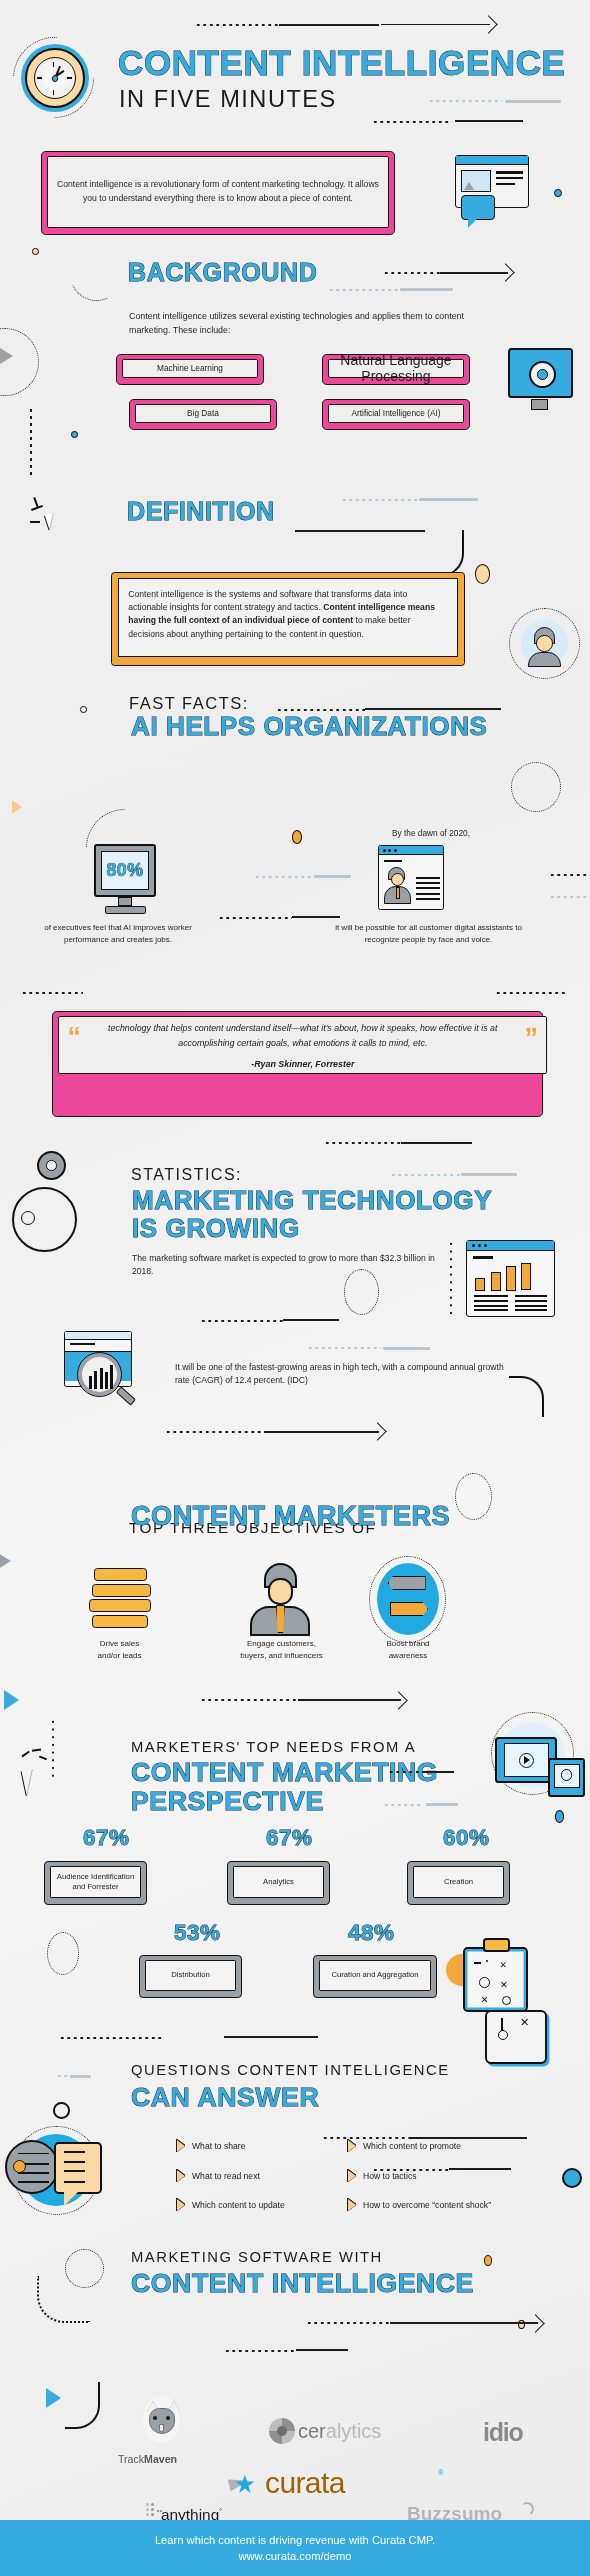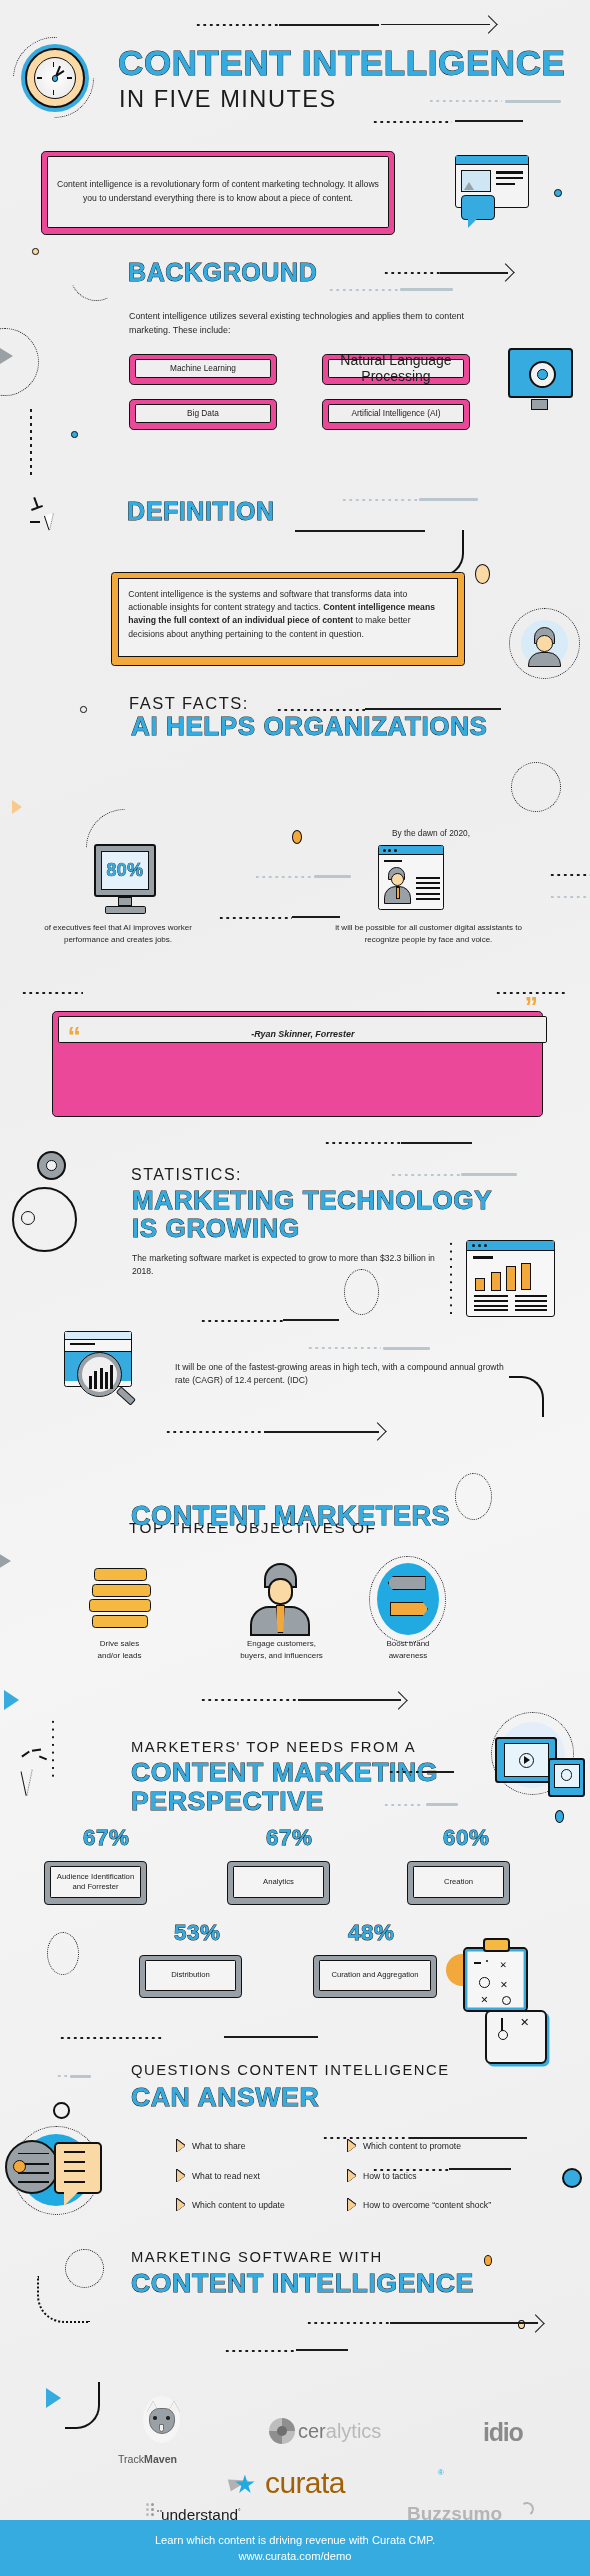--- a/index.html
+++ b/index.html
@@ -132,21 +132,21 @@
   <div class="arrow-line" style="left:440px;top:272px;width:68px;"></div>
   <div class="arrow-head" style="left:499px;top:266px;"></div>
   <div class="dots grey" style="position:absolute;left:328px;top:289px;width:71px;"></div>
   <div class="solidrule grey" style="position:absolute;left:400px;top:288px;width:53px;"></div>
 
   <div class="tri-grey tri" style="left:0px;top:348px;"></div>
   <div class="dotring" style="left:-29.5px;top:328px;width:68px;height:68px;"></div>
 
   <p class="body-txt" style="position:absolute;left:129px;top:310px;width:348px;">Content intelligence utilizes several existing technologies and applies them to content marketing. These include:</p>
 
-  <div class="shadowbox" style="left:129px;top:354px;width:148px;height:31px;">
+  <div class="shadowbox" style="left:116px;top:354px;width:148px;height:31px;">
     <div class="inner">
         <span style="font-size:8.3px;">Machine Learning</span>
       </div>
   </div>
   <div class="shadowbox" style="left:322px;top:354px;width:148px;height:31px;">
     <div class="inner">
         <span style="font-size:14px;">Natural Language Processing</span>
       </div>
   </div>
   <div class="shadowbox" style="left:129px;top:399px;width:148px;height:31px;">
@@ -242,20 +242,21 @@
   <div class="dots" style="position:absolute;left:549px;top:874px;width:41px;"></div>
   <div class="dots grey" style="position:absolute;left:549px;top:896px;width:41px;"></div>
 
   <div class="dots" style="position:absolute;left:20.7px;top:992px;width:62px;"></div>
   <div class="dots" style="position:absolute;left:495px;top:992px;width:71px;"></div>
 
   <div class="shadowbox" style="left:52px;top:1011px;width:491px;height:106px;">
     <div class="inner" style="flex-direction:column;justify-content:center;position:relative;">
       <span style="position:absolute;left:8.3px;top:7px;font-size:27px;color:#F2A83B;font-weight:bold;line-height:1;">“</span>
       <span style="position:absolute;right:8.3px;bottom:21px;font-size:27px;color:#F2A83B;font-weight:bold;line-height:1;">”</span>
+      <p style="font-style:italic;font-size:8.9px;line-height:1.7;width:413px;text-align:center;">technology that helps content understand itself—what it's about, how it speaks, how effective it is at accomplishing certain goals, what emotions it calls to mind, etc.</p>
       <p style="font-style:italic;font-weight:bold;font-size:8.9px;margin-top:8.3px;">-Ryan Skinner, Forrester</p>
     </div>
   </div>
 
   <div style="position:absolute;left:31px;top:1145px;width:41px;height:41px;">
     <div style="position:absolute;inset:5.9px;border-radius:50%;border:2.4px solid #111;background:#9aa1a6;"></div>
     <div style="position:absolute;left:15.4px;top:15.4px;width:10.6px;height:10.6px;border-radius:50%;background:#f0f0f0;border:1.8px solid #111;"></div>
   </div>
   <div style="position:absolute;left:11.8px;top:1187px;width:65px;height:65px;border-radius:50%;border:2.4px solid #111;">
     <div style="position:absolute;left:7px;top:22.4px;width:14px;height:14px;border-radius:50%;border:1.8px solid #111;"></div>
@@ -535,21 +536,21 @@
   <div style="position:absolute;left:146px;top:2502px;width:16.5px;height:15.4px;">
     <div style="position:absolute;left:0;top:1.2px;width:3px;height:3px;border-radius:50%;background:#bdbdbd;"></div>
     <div style="position:absolute;left:0;top:5.9px;width:3px;height:3px;border-radius:50%;background:#bdbdbd;"></div>
     <div style="position:absolute;left:0;top:10.6px;width:3px;height:3px;border-radius:50%;background:#bdbdbd;"></div>
     <div style="position:absolute;left:4.7px;top:1.2px;width:3px;height:3px;border-radius:50%;background:#9a9a9a;"></div>
     <div style="position:absolute;left:4.7px;top:5.9px;width:3px;height:3px;border-radius:50%;background:#9a9a9a;"></div>
     <div style="position:absolute;left:4.7px;top:10.6px;width:3px;height:3px;border-radius:50%;background:#9a9a9a;"></div>
     <div style="position:absolute;left:10.6px;top:7.7px;width:2.4px;height:2.4px;border-radius:50%;background:#7d7d7d;"></div>
     <div style="position:absolute;left:14px;top:7.7px;width:2.4px;height:2.4px;border-radius:50%;background:#7d7d7d;"></div>
   </div>
-  <div style="position:absolute;left:161px;top:2506px;font-size:15.4px;color:#1b1b1b;font-weight:300;"><span>understand</span><sup style="font-size:6.5px;">°</sup></div>
+  <div style="position:absolute;left:161px;top:2506px;font-size:15.4px;color:#1b1b1b;font-weight:300;"><span>anything</span><sup style="font-size:6.5px;">°</sup></div>
 
   <div style="position:absolute;left:407px;top:2503px;font-size:19px;color:#b5b5b5;font-weight:bold;">Buzzsumo</div>
   <div style="position:absolute;left:520px;top:2502px;width:14px;height:14px;border:2.4px solid #b5b5b5;border-left-color:transparent;border-bottom-color:transparent;border-radius:50%;transform:rotate(10deg);"></div>
 
   <div class="footer">
     <div>Learn which content is driving revenue with Curata CMP.</div>
     <div>www.curata.com/demo</div>
   </div>
 </div>
 

